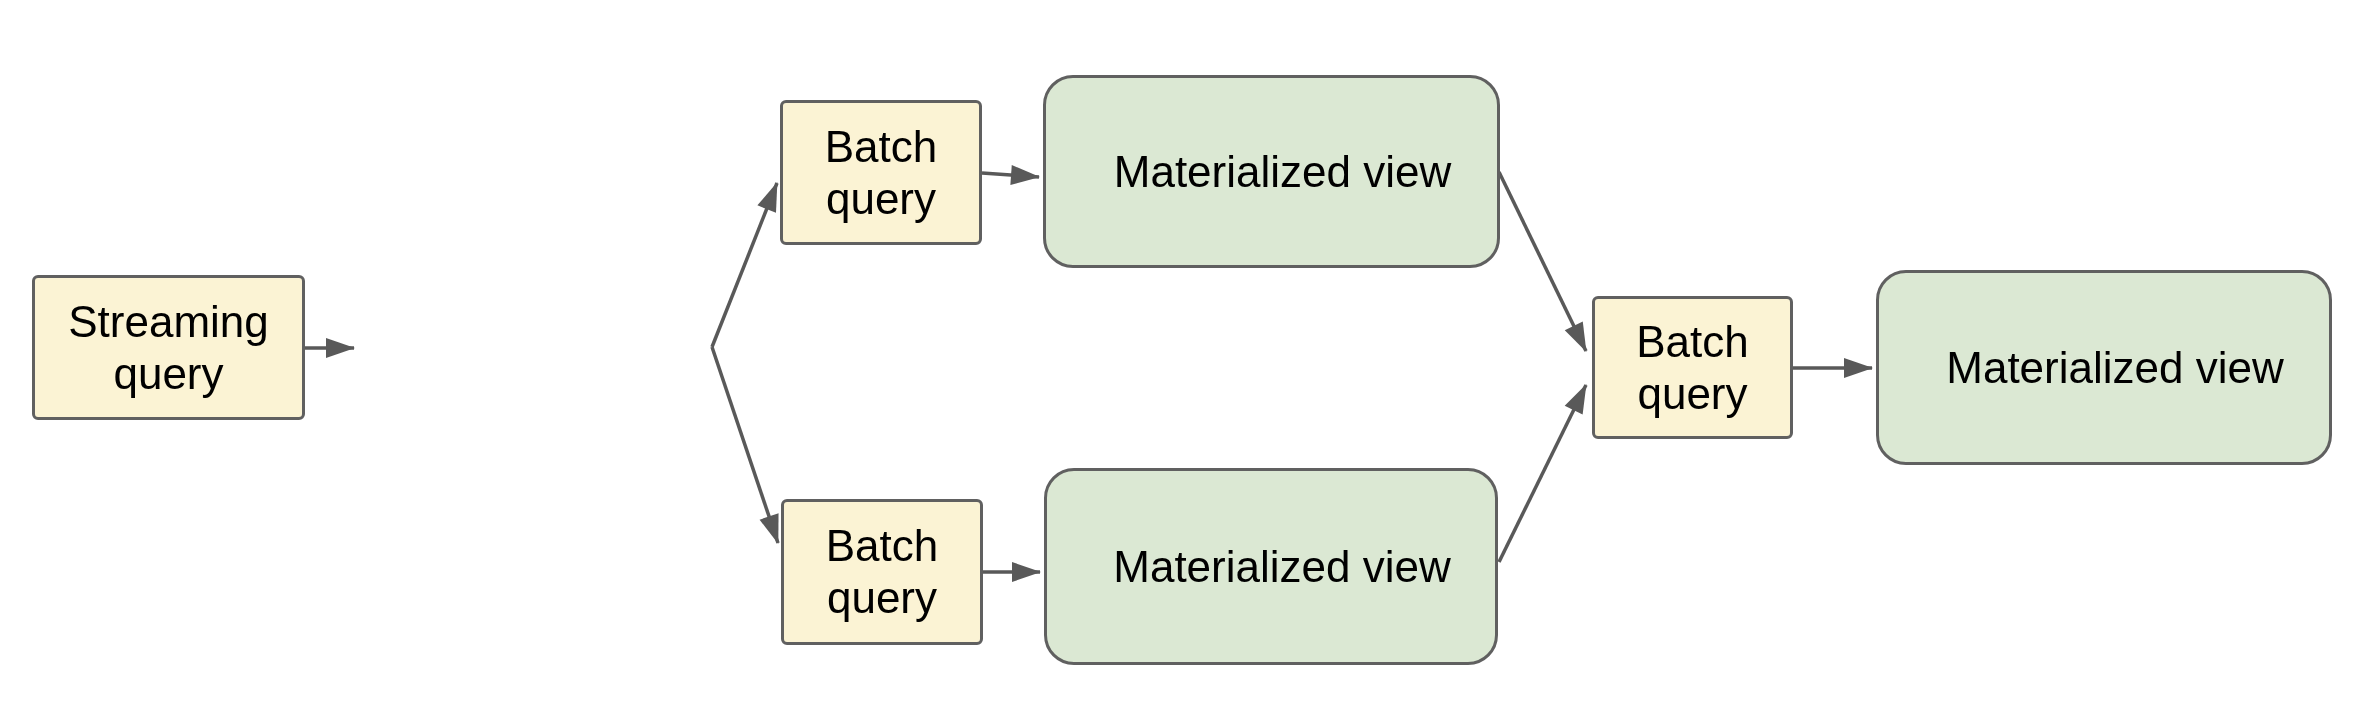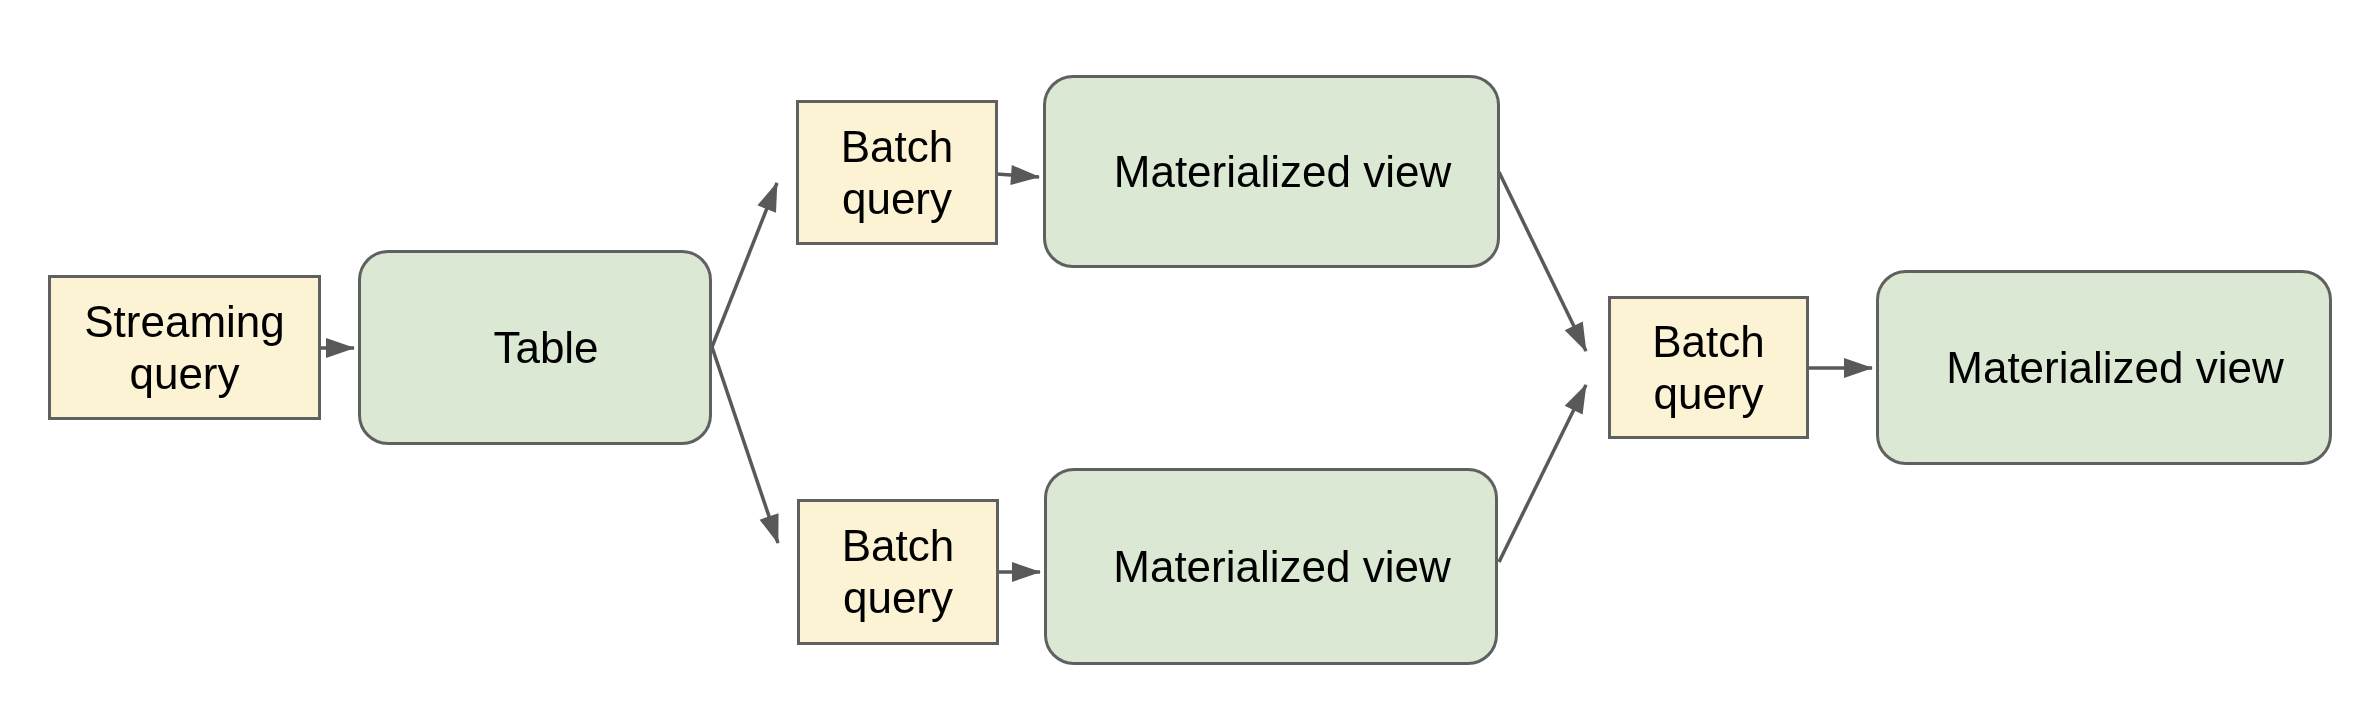--- a/index.html
+++ b/index.html
@@ -45,22 +45,21 @@
     justify-content: center;
     text-align: center;
     font-size: 44px;
     line-height: 1.18;
     color: var(--text-color);
     padding: 4px 10px;
   }
   .node.query {
     background: var(--query-fill);
     border: 3px solid var(--node-border);
-    border-radius: 0;
-    margin-left: 16px;
+    border-radius: 6px;
   }
   .node.view {
     background: var(--view-fill);
     border: 3px solid var(--node-border);
     border-radius: 30px;
     padding-left: 32px;
   }
   
   #n-streaming     { left: 32px;   top: 275px; width: 273px; height: 145px; }
   #n-table         { left: 358px;  top: 250px; width: 354px; height: 195px; }
@@ -89,23 +88,20 @@
     <line class="edge" x1="983" y1="572" x2="1040" y2="572" marker-end="url(#arrow)"></line>
     <line class="edge" x1="1499" y1="172" x2="1586" y2="351" marker-end="url(#arrow)"></line>
     <line class="edge" x1="1499" y1="562" x2="1586" y2="385" marker-end="url(#arrow)"></line>
     <line class="edge" x1="1793" y1="368" x2="1872" y2="368" marker-end="url(#arrow)"></line>
   </svg>
 
   <div id="n-streaming" class="node query">
     <span>Streaming query</span>
   </div>
 
-  <div id="n-table" class="node view">
-    <span>Table</span>
-  </div>
 
   <div id="n-batch-top" class="node query">
     <span>Batch query</span>
   </div>
 
   <div id="n-mv-top" class="node view">
     <span>Materialized view</span>
   </div>
 
   <div id="n-batch-bottom" class="node query">

